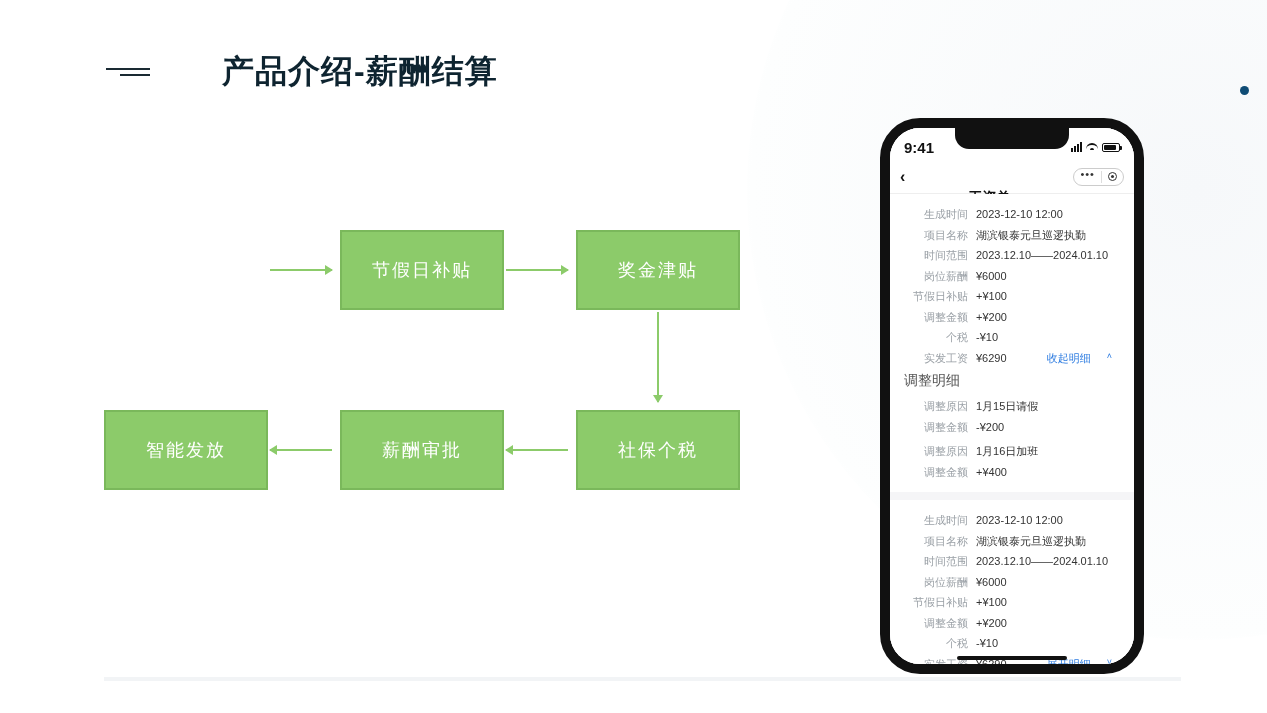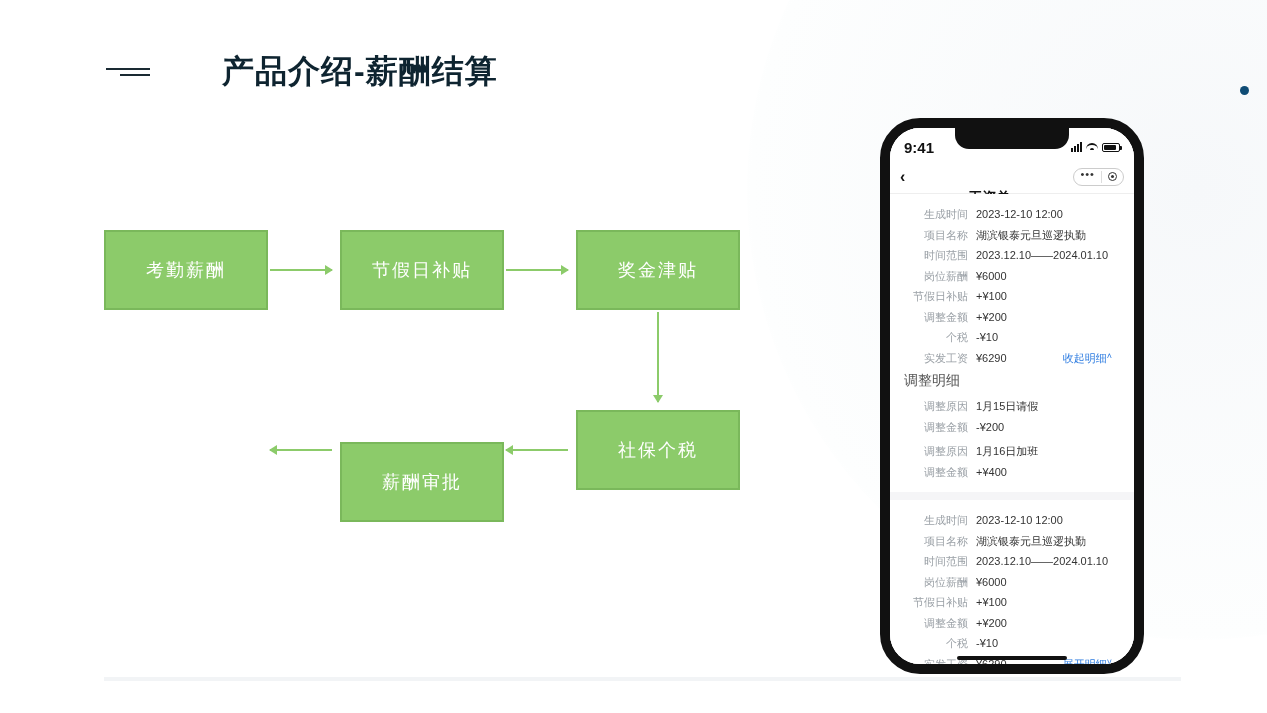--- a/index.html
+++ b/index.html
@@ -61,21 +61,21 @@
     width: 164px; height: 80px;
     background: #8ccb6a;
     border: 2px solid #7ab85b;
     display:flex; align-items:center; justify-content:center;
     color:#fff; font-size:18px; letter-spacing:2px;
   }
   .n1{ left:0;   top:0; }
   .n2{ left:236px; top:0; }
   .n3{ left:472px; top:0; }
   .n4{ left:0;   top:180px; }
-  .n5{ left:236px; top:180px;margin-top:32px; }
+  .n5{ left:236px; top:180px; }
   .n6{ left:472px; top:180px; }
 
   .arrow-h {
     position:absolute; height:2px; background:#8ccb6a;
   }
   .arrow-h::after{
     content:""; position:absolute; right:-1px; top:-4px;
     border-left:8px solid #8ccb6a; border-top:5px solid transparent; border-bottom:5px solid transparent;
   }
   .arrow-h.rev::after{
@@ -169,21 +169,21 @@
     overflow:hidden;
   }
   .card{
     background:#fff; margin:0 0 8px 0; padding:10px 0;
   }
   .row{
     display:flex; padding:2px 22px; line-height:1.5;
   }
   .row .lbl{ width:56px; color:#9aa0a6; text-align:right; margin-right:8px; flex-shrink:0;}
   .row .val{ color:#333; flex:1;}
-  .row .act{ color:#2f7de1; font-size:11px; display:flex; align-items:center; gap:0;}
+  .row .act{ color:#2f7de1; font-size:11px; display:flex; align-items:center; gap:16px;}
   .section-title{ padding:4px 14px 2px; color:#555; font-size:14px;}
   .subcard{ margin-top:4px;}
   .subcard .row{ padding:2px 14px 2px 26px;}
   .subcard .row .lbl{ width:52px;}
   .chev{ font-size:9px; position:relative; top:-1px;}
 </style>
 </head>
 <body>
 
 <div class="bg-circle"></div>
@@ -191,28 +191,28 @@
 
 <div class="hdr">
   <div class="hdr-lines">
     <span></span>
       <span></span>
   </div>
   <div class="page-title">产品介绍-薪酬结算</div>
 </div>
 
 <div class="flow">
-  <div class="node n1">
-      <span>考勤薪酬</span>
-    </div>
   <div class="node n2">
       <span>节假日补贴</span>
     </div>
   <div class="node n3">
       <span>奖金津贴</span>
+    </div>
+  <div class="node n4">
+      <span>智能发放</span>
     </div>
   <div class="node n5">
       <span>薪酬审批</span>
     </div>
   <div class="node n6">
       <span>社保个税</span>
     </div>
 
   <div class="arrow-h a12"></div>
   <div class="arrow-h a23"></div>

